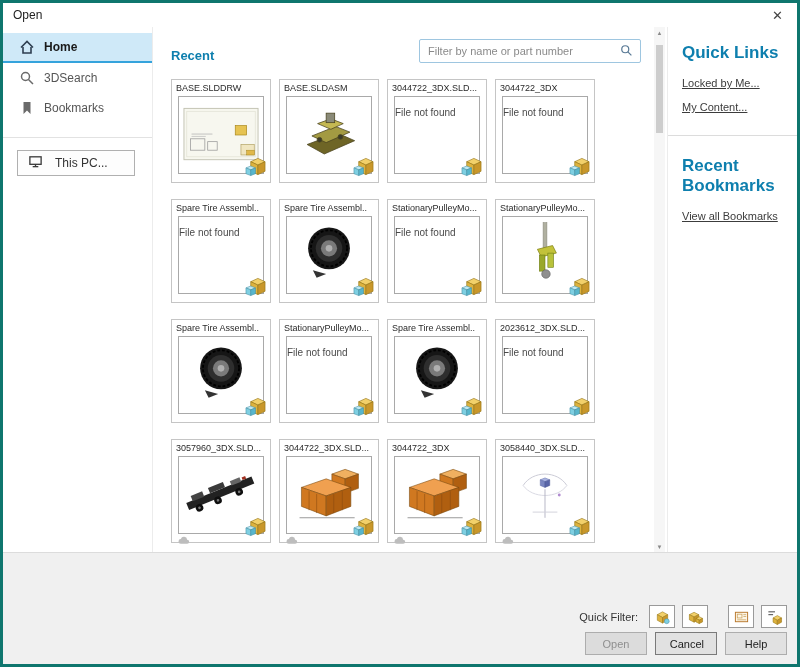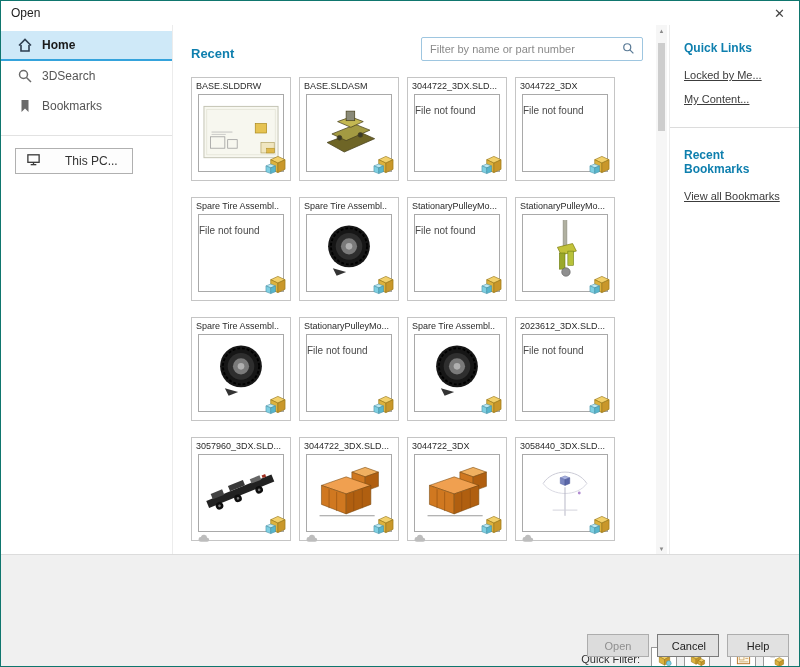--- a/index.html
+++ b/index.html
@@ -1,33 +1,33 @@
 <!DOCTYPE html>
 <html><head>
 <meta charset="utf-8">
 <style>
   html,body{margin:0;padding:0;background:#d8d8d8;}
   .dialog{position:relative;width:800px;height:667px;background:#fff;
-    font-family:"Liberation Sans",sans-serif;color:#222;border:1px solid #0f766e;
+    font-family:"Liberation Sans",sans-serif;color:#222;border:3px solid #0f766e;
     box-sizing:border-box;overflow:hidden;}
   
   .titlebar{height:24px;display:flex;align-items:center;justify-content:space-between;
     padding:0 10px;font-size:12px;background:#fff;}
   .close-btn{font-size:13px;color:#444;cursor:pointer;line-height:1;padding:2px 4px;}
   
   .body-row{position:absolute;top:24px;left:0;right:0;bottom:111px;display:flex;background:#fff;}
   
-  .sidebar{width:172px;box-sizing:border-box;padding-top:6px;border-right:1px solid #ececec;}
+  .sidebar{width:150px;box-sizing:border-box;padding-top:6px;border-right:1px solid #ececec;}
   .side-item{height:30px;display:flex;align-items:center;gap:9px;padding:0 16px;
     font-size:12px;color:#555;cursor:pointer;}
   .side-item.active{background:#cfe9f8;color:#1a1a1a;font-weight:bold;
     border-bottom:2px solid #35a3dc;box-sizing:border-box;}
   .side-item .icn{width:16px;height:16px;display:inline-flex;}
   .side-sep{border-top:1px solid #e2e2e2;margin:14px 0 12px 0;}
-  .thispc-btn{display:flex;align-items:center;gap:24px;margin:0 14px;width:118px;height:26px;
+  .thispc-btn{display:flex;align-items:center;gap:12px;margin:0 14px;width:118px;height:26px;
     border:1px solid #b0b0b0;background:#fdfdfd;font-size:12px;color:#333;
     box-sizing:border-box;padding:0 10px;cursor:pointer;}
   
   .content{flex:1;position:relative;box-sizing:border-box;padding:12px 26px 0 18px;}
   .content-header{display:flex;align-items:flex-end;justify-content:space-between;}
   .section-title{color:#0e7fae;font-size:13px;font-weight:bold;}
   .filter-box{display:flex;align-items:center;width:222px;height:24px;border:1px solid #9ec6e0;
     border-radius:2px;box-sizing:border-box;padding:0 6px;background:#fff;margin-left:12px;}
   .filter-box input{flex:1;border:none;outline:none;font-size:11px;color:#333;
     font-family:"Liberation Sans",sans-serif;background:transparent;}
@@ -50,28 +50,28 @@
   .cloud-icon svg{width:100%;height:100%;}
   
   .vscroll{position:absolute;right:2px;top:0;bottom:0;width:11px;background:#f6f6f6;
     display:flex;flex-direction:column;align-items:center;}
   .vscroll .arr{font-size:6px;color:#8a8a8a;height:12px;display:flex;align-items:center;}
   .vscroll .track{flex:1;width:100%;position:relative;}
   .vscroll .thumb{position:absolute;top:6px;left:2px;right:2px;height:88px;background:#cdcdcd;}
   
   .rightpanel{width:130px;box-sizing:border-box;border-left:1px solid #ececec;
     padding:16px 12px 0 14px;}
-  .rp-title{color:#0e7fae;font-size:12px;font-weight:bold;margin:0 0 14px 0;}
+  .rp-title{color:#0e7fae;font-size:17px;font-weight:bold;margin:0 0 14px 0;}
   .rp-link{display:block;font-size:11px;color:#3c3c3c;text-decoration:underline;
     margin-bottom:12px;cursor:pointer;}
   .rp-sep{border-top:1px solid #dcdcdc;margin:22px 0 20px -14px;margin-right:-12px;}
   
   .footer{position:absolute;left:0;right:0;bottom:0;height:111px;background:#f0f0f0;
     border-top:1px solid #dcdcdc;}
-  .qf-row{position:absolute;right:10px;top:52px;display:flex;align-items:center;gap:7px;margin-top:40px;}
+  .qf-row{position:absolute;right:10px;top:52px;display:flex;align-items:center;gap:7px;}
   .qf-label{font-size:11px;color:#333;margin-right:4px;}
   .qf-btn{width:26px;height:23px;border:1px solid #9a9a9a;background:#fff;display:flex;
     align-items:center;justify-content:center;cursor:pointer;box-sizing:border-box;padding:0;}
   .qf-btn svg{width:17px;height:16px;}
   .qf-gap{width:6px;}
   .btn-row{position:absolute;right:10px;bottom:9px;display:flex;gap:8px;}
   .btn{min-width:62px;height:23px;font-size:11px;font-family:"Liberation Sans",sans-serif;
     border:1px solid #adadad;background:#e1e1e1;color:#222;cursor:pointer;padding:0 12px;}
   .btn.primary-disabled{color:#8f8f8f;background:#dcdcdc;}
   .btn.focused{border:1px solid #7a7a7a;text-align:right;}

